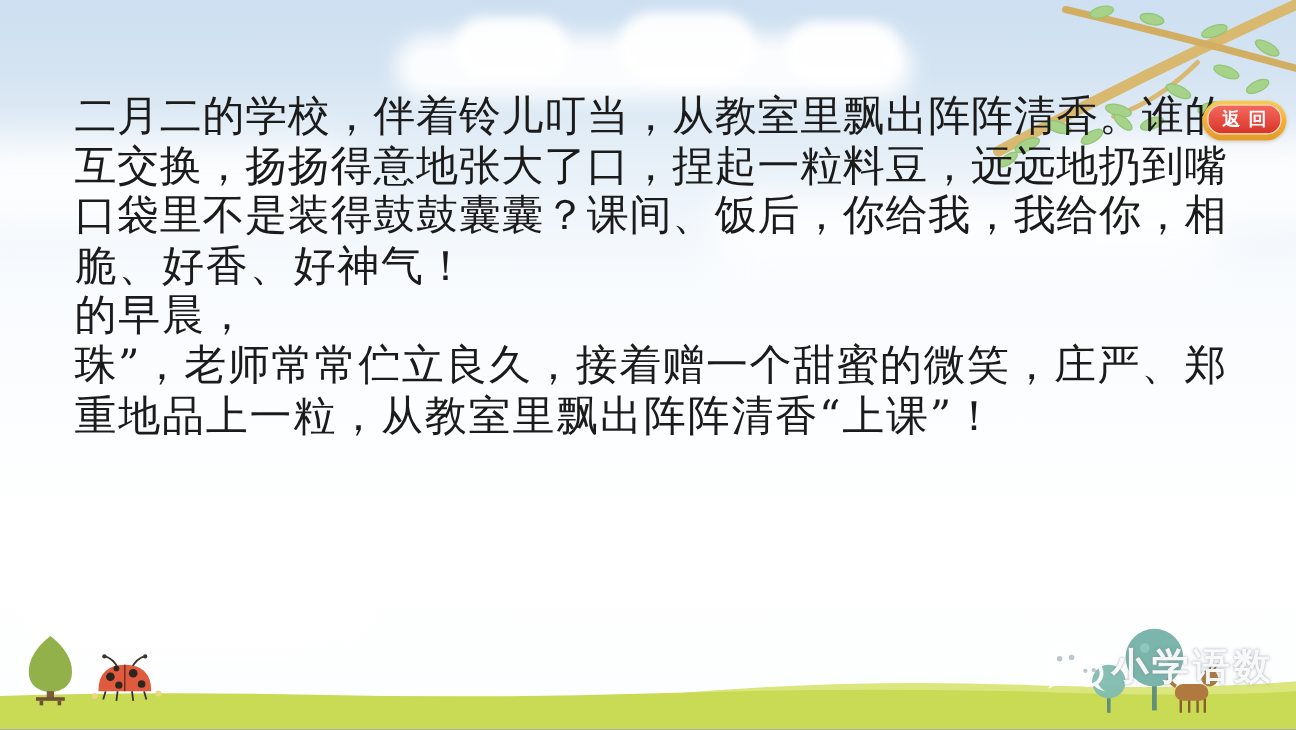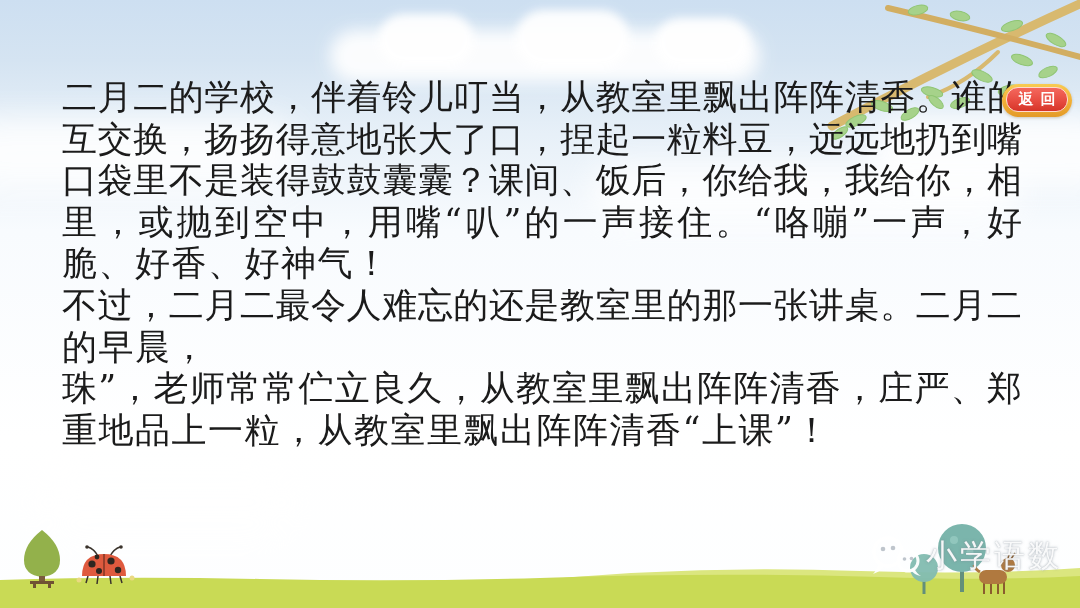--- a/index.html
+++ b/index.html
@@ -40,21 +40,21 @@
     border:1px solid #ffd9cf;
     display:flex;align-items:center;justify-content:center;
   }
   #back-button .label{
     color:#fff;font-size:15px;font-weight:bold;letter-spacing:7px;padding-left:7px;
     font-family:"DejaVu Sans","Liberation Sans",sans-serif;line-height:1;
   }
 
   #watermark{position:absolute;left:870px;top:532px;display:flex;align-items:center;gap:2px;}
   #watermark .wm-text{
-    font-size:31px;font-weight:normal;color:rgba(255,255,255,.92);letter-spacing:3px;
+    font-size:31px;font-weight:bold;color:rgba(255,255,255,.92);letter-spacing:3px;
     text-shadow:0 0 3px rgba(125,138,150,.5), 0 0 1px rgba(125,138,150,.55);
     font-family:"DejaVu Sans","Liberation Sans",sans-serif;white-space:nowrap;
   }
 </style>
 </head>
 <body>
 
 <div id="slide">
 
   <div class="cloud c1"></div>
@@ -136,25 +136,23 @@
       <circle cx="21" cy="13" r="2.4"></circle>
     </g>
     <circle cx="3" cy="36" r="2.5" fill="#ead982"></circle>
     <circle cx="56" cy="34" r="2.5" fill="#ead982"></circle>
   </svg>
 
   <div id="text-block">
     <div class="line full">二月二的学校，伴着铃儿叮当，从教室里飘出阵阵清香。谁的</div>
     <div class="line full">互交换，扬扬得意地张大了口，捏起一粒料豆，远远地扔到嘴</div>
     <div class="line full">口袋里不是装得鼓鼓囊囊？课间、饭后，你给我，我给你，相</div>
-    <div class="line full">里，或抛到空中，用嘴“叭”的一声接住。“咯嘣”一声，好</div>
     <div class="line part">脆、好香、好神气！</div>
-    <div class="line full">不过，二月二最令人难忘的还是教室里的那一张讲桌。二月二</div>
     <div class="line part">的早晨，</div>
-    <div class="line full">珠”，老师常常伫立良久，从教室里飘出阵阵清香，庄严、郑</div>
+    <div class="line full">珠”，老师常常伫立良久，接着赠一个甜蜜的微笑，庄严、郑</div>
     <div class="line part">重地品上一粒，从教室里飘出阵阵清香“上课”！</div>
   </div>
 
   <div id="back-button">
     <div class="inner">
       <span class="label">返回</span>
     </div>
   </div>
 
   <div id="watermark">

